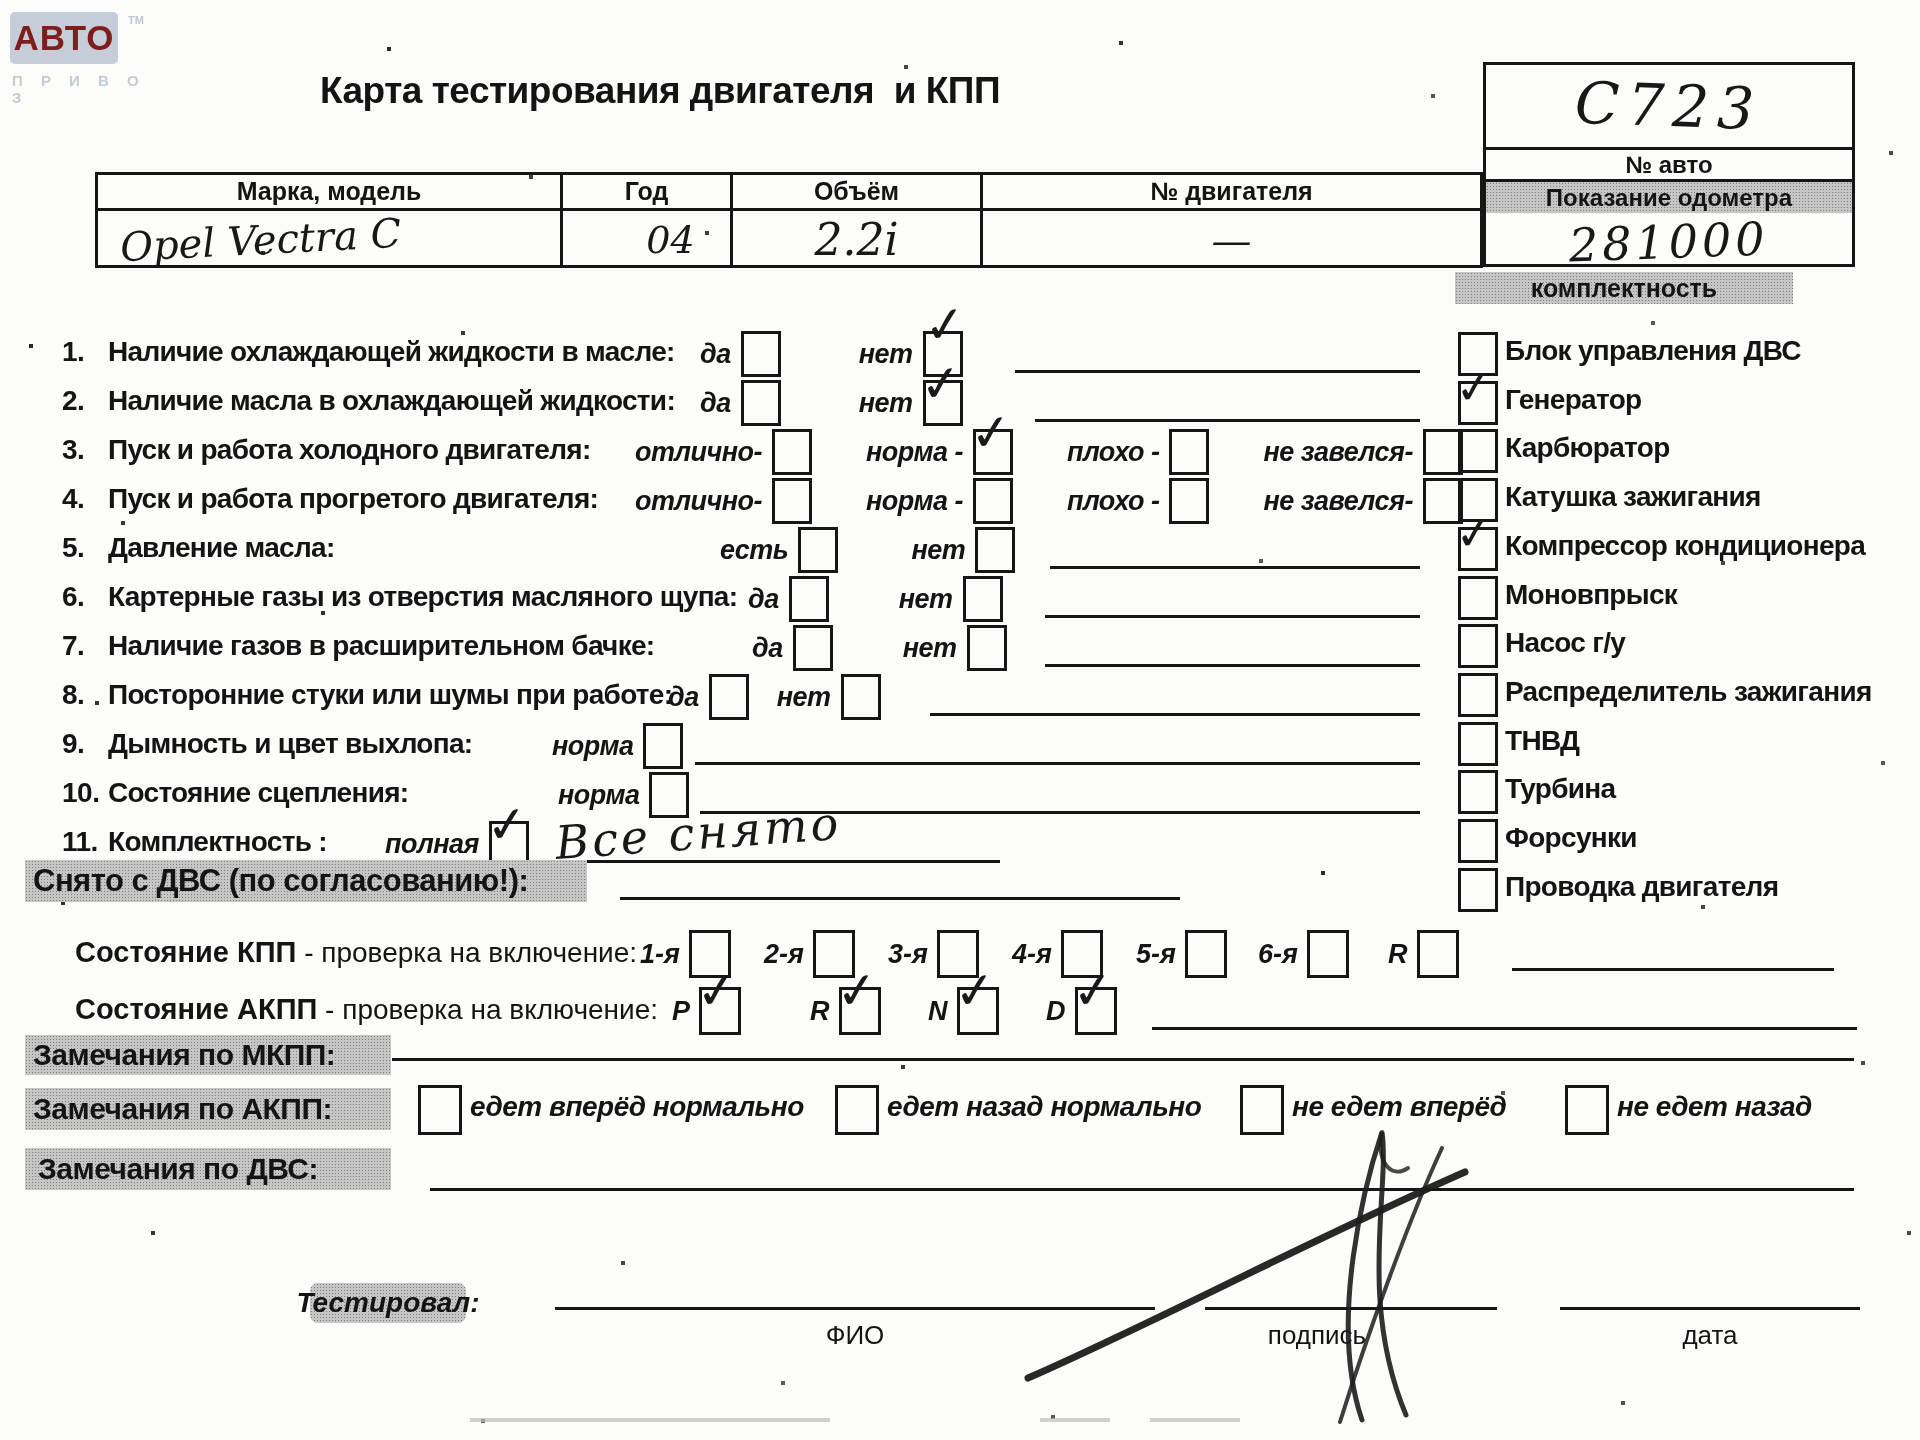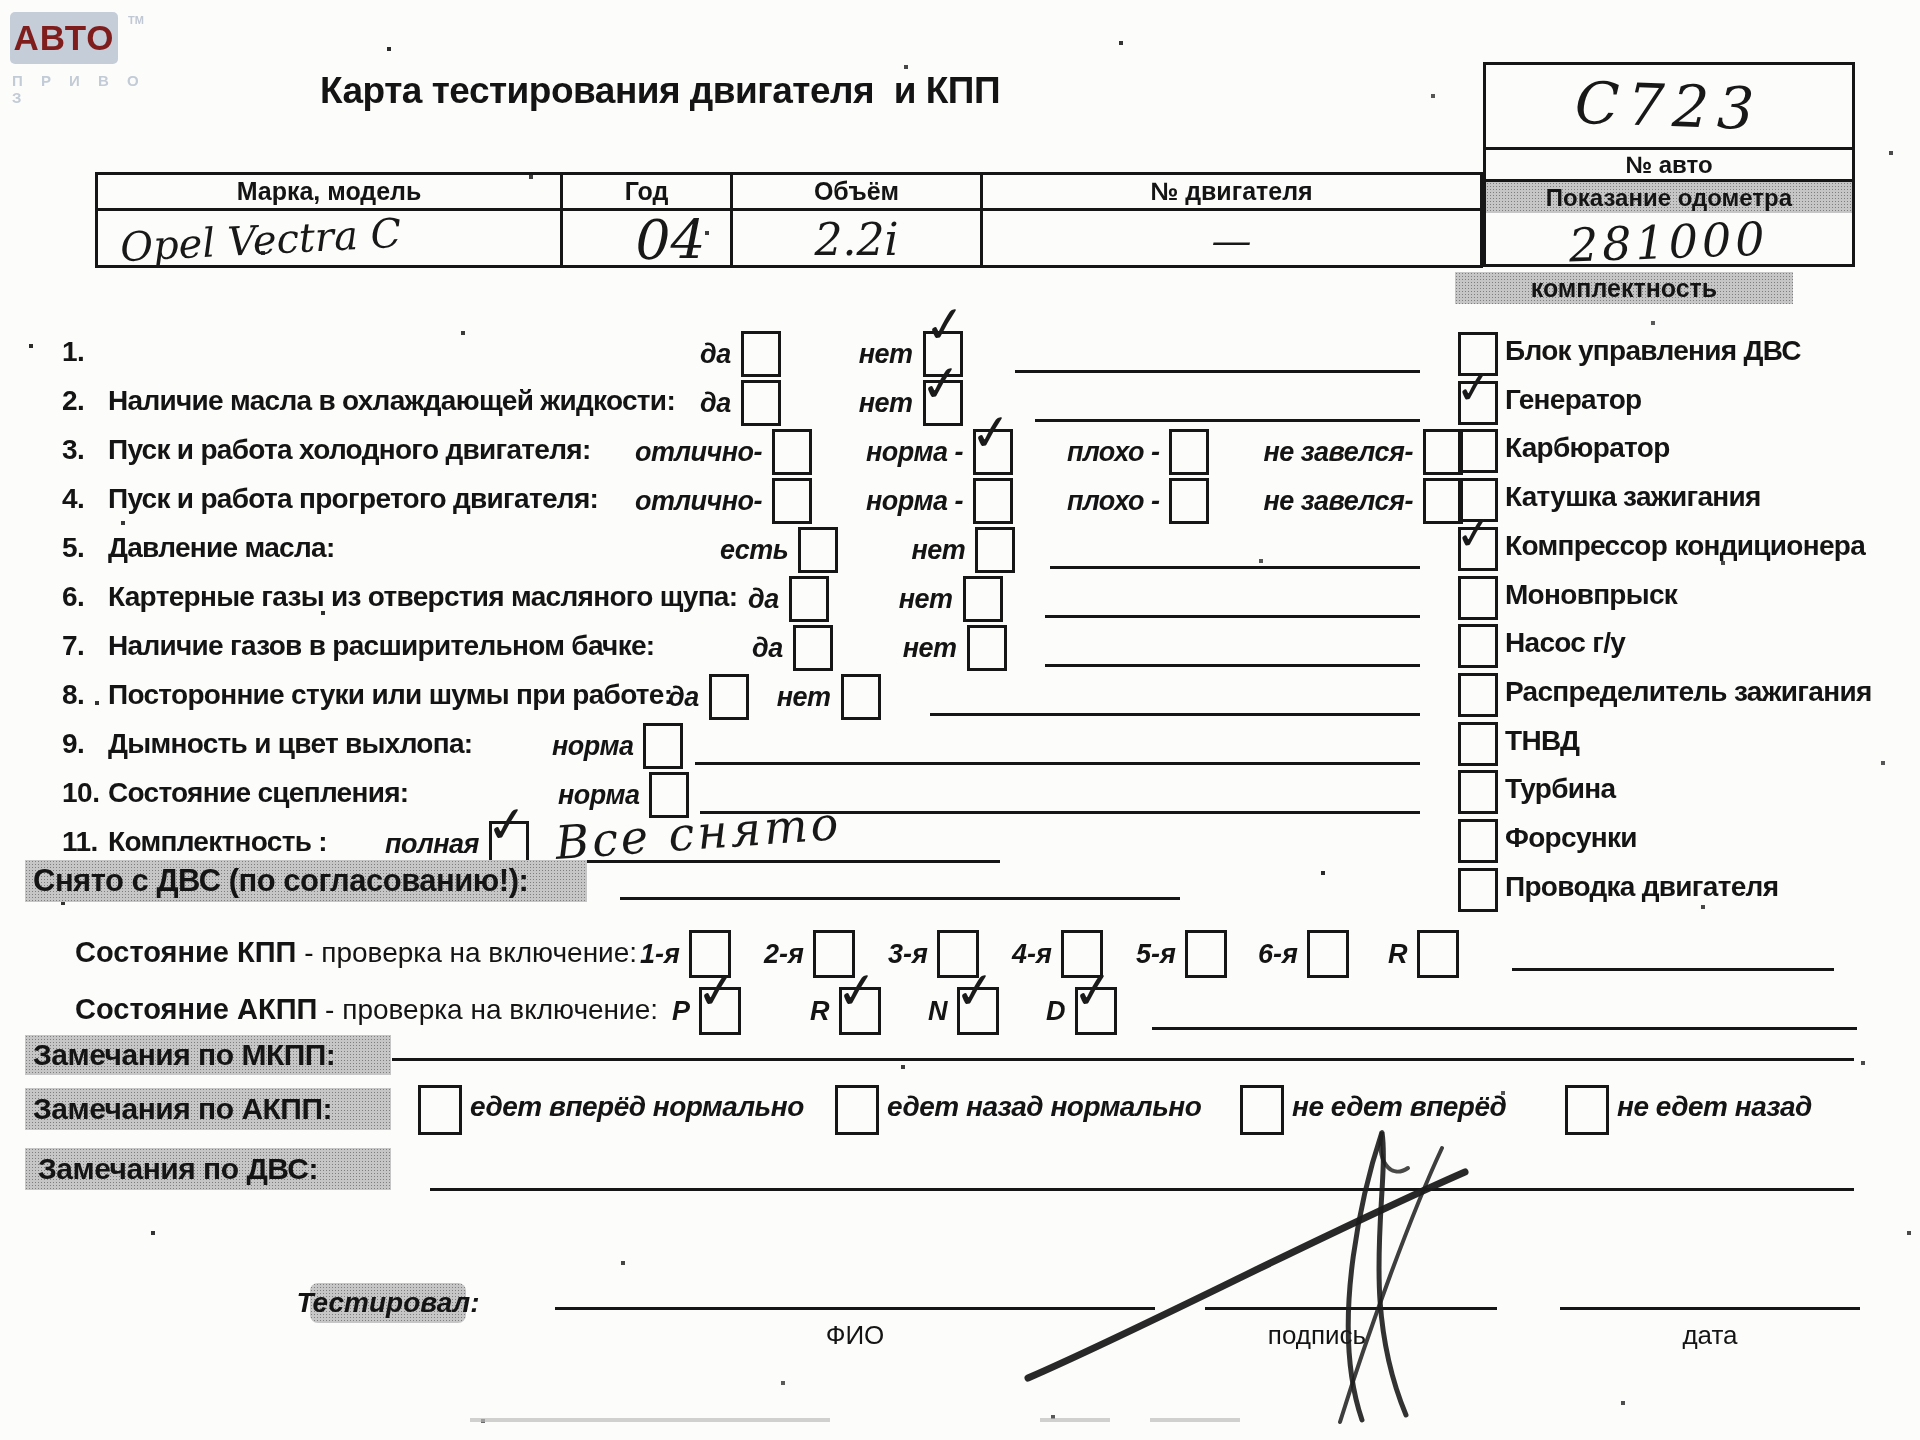--- a/index.html
+++ b/index.html
@@ -74,34 +74,35 @@
       <div class="cell" style="width:462px;">Марка, модель</div>
       <div class="cell" style="width:170px;border-left:3px solid #161616;">Год</div>
       <div class="cell" style="width:250px;border-left:3px solid #161616;">Объём</div>
       <div class="cell" style="flex:1;border-left:3px solid #161616;">№ двигателя</div>
     </div>
     <div style="display:flex;height:57px;">
       <div class="cell" style="width:462px;justify-content:flex-start;padding-left:22px;">
         <span class="hand" style="font-size:40px;transform:rotate(-3deg);">Opel Vectra C</span>
       </div>
       <div class="cell" style="width:170px;border-left:3px solid #161616;">
-        <span class="hand" style="font-size:55px;margin-left:48px;">04</span>
+        <span class="hand" style="font-size:38px;margin-left:48px;">04</span>
       </div>
       <div class="cell" style="width:250px;border-left:3px solid #161616;">
         <span class="hand" style="font-size:44px;">2.2i</span>
       </div>
       <div class="cell" style="flex:1;border-left:3px solid #161616;">
         <span class="hand" style="font-size:40px;">—</span>
       </div>
     </div>
   </div>
 
   <div id="checklist" class="abs" style="left:62px;top:328px;width:1420px;height:545px;">
       <div class="crow" style="top: 0px;">
         <span class="num">1.</span>
+        <span class="itxt">Наличие охлаждающей жидкости в масле:</span>
         <span class="opts" style="left: 638px; gap: 78px;">
           <span class="opt">
             <span class="olabel">да</span>
             <span class="box"></span>
           </span>
           <span class="opt">
             <span class="olabel">нет</span>
             <span class="box">
               <span class="chk hi">✓</span>
             </span>

